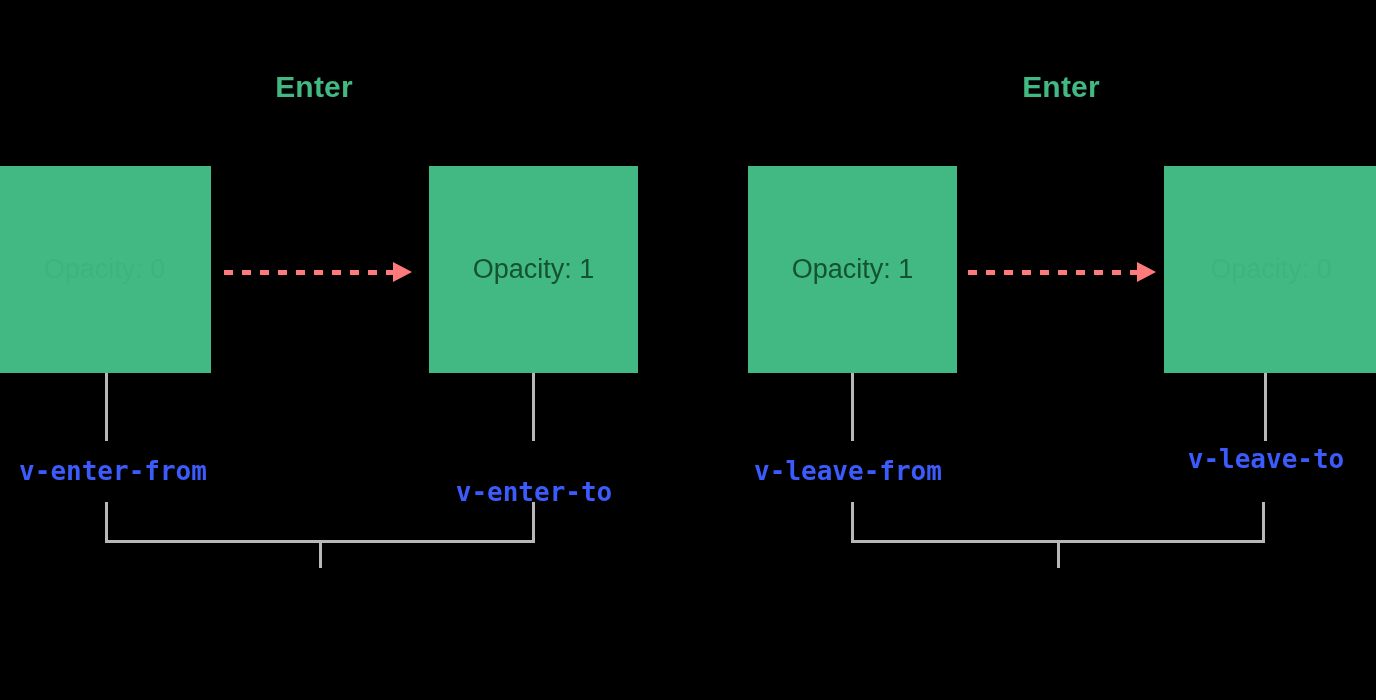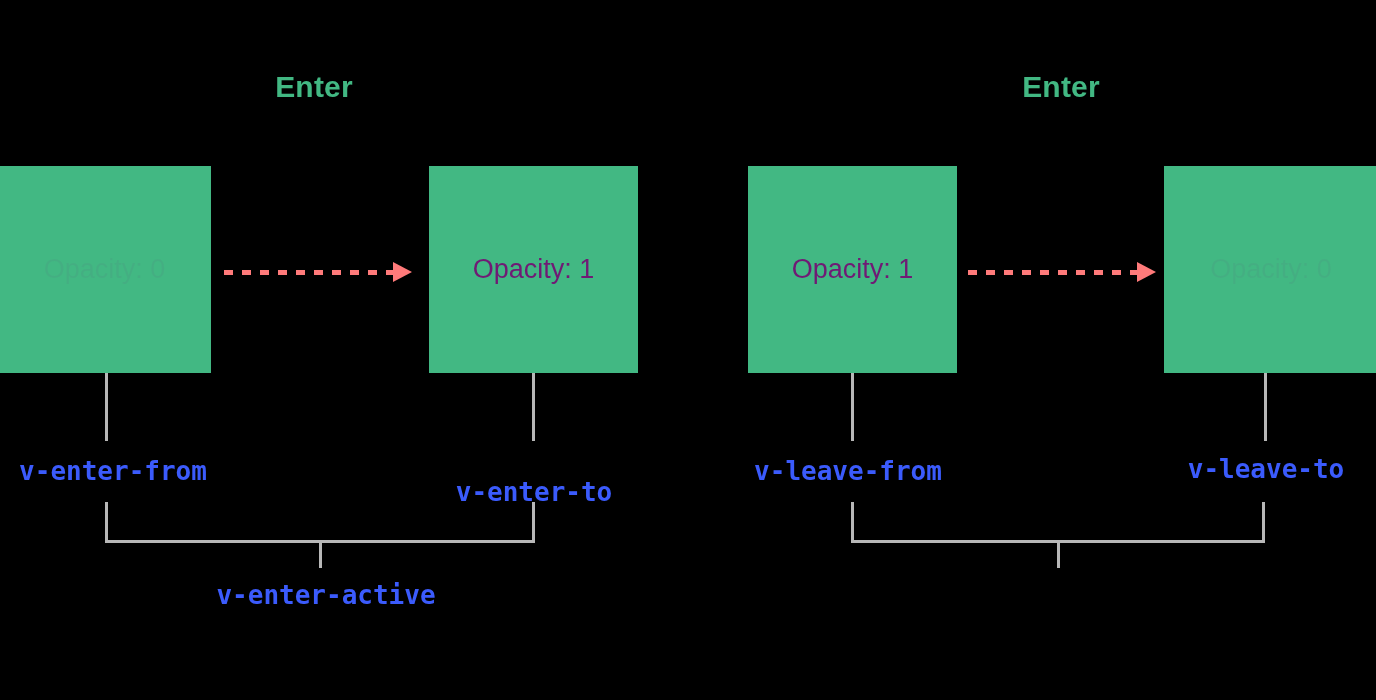--- a/index.html
+++ b/index.html
@@ -34,21 +34,21 @@
     top:166px;
     height:207px;
     display:flex;
     align-items:center;
     justify-content:center;
   }
   .box-label {
     font-family:"Liberation Sans", sans-serif;
     font-size:27px;
     font-weight:400;
-    color:#701a75;
+    color:#14532d;
     white-space:nowrap;
     line-height:1;
   }
   .box-label.faded { opacity:0.055; }
 
   
   .arrow { position:absolute; height:12px; }
   .arrow .shaft {
     position:absolute;
     left:0; top:4px;
@@ -139,42 +139,41 @@
   <div class="class-label c-left" style="left:113px; top:458px;">v-enter-from</div>
   <div class="class-label c-left" style="left:534px; top:479px;">v-enter-to</div>
 
   <div class="bracket" style="left:105px; top:502px; width:430px; height:41px;">
     <span class="leg left"></span>
     <span class="leg right"></span>
     <span class="bar"></span>
     <span class="stem" style="height:25px;"></span>
   </div>
 
-  <div class="class-label c-center" style="left:326px; top:582px;">v-enter-active</div>
 
   <div class="phase-title" style="left:1061px; top:72px; color:#42b883;">Enter</div>
 
   <div class="state-box" style="left:748px; width:209px; background:#42b883;">
     <span class="box-label">Opacity: 1</span>
   </div>
 
   <div class="arrow" style="left:968px; top:266px; width:188px;">
     <span class="shaft"></span>
     <span class="head"></span>
   </div>
 
   <div class="state-box" style="left:1164px; width:214px; background:#42b883;">
     <span class="box-label faded">Opacity: 0</span>
   </div>
 
   <div class="tick" style="left:851px; top:373px; height:68px;"></div>
   <div class="tick" style="left:1264px; top:373px; height:68px;"></div>
 
   <div class="class-label c-left" style="left:848px; top:458px;">v-leave-from</div>
-  <div class="class-label c-left" style="left:1266px; top:456px;">v-leave-to</div>
+  <div class="class-label c-left" style="left:1266px; top:446px;">v-leave-to</div>
 
   <div class="bracket" style="left:851px; top:502px; width:414px; height:41px;">
     <span class="leg left"></span>
     <span class="leg right"></span>
     <span class="bar"></span>
     <span class="stem" style="height:25px;"></span>
   </div>
 
 
 </div>

